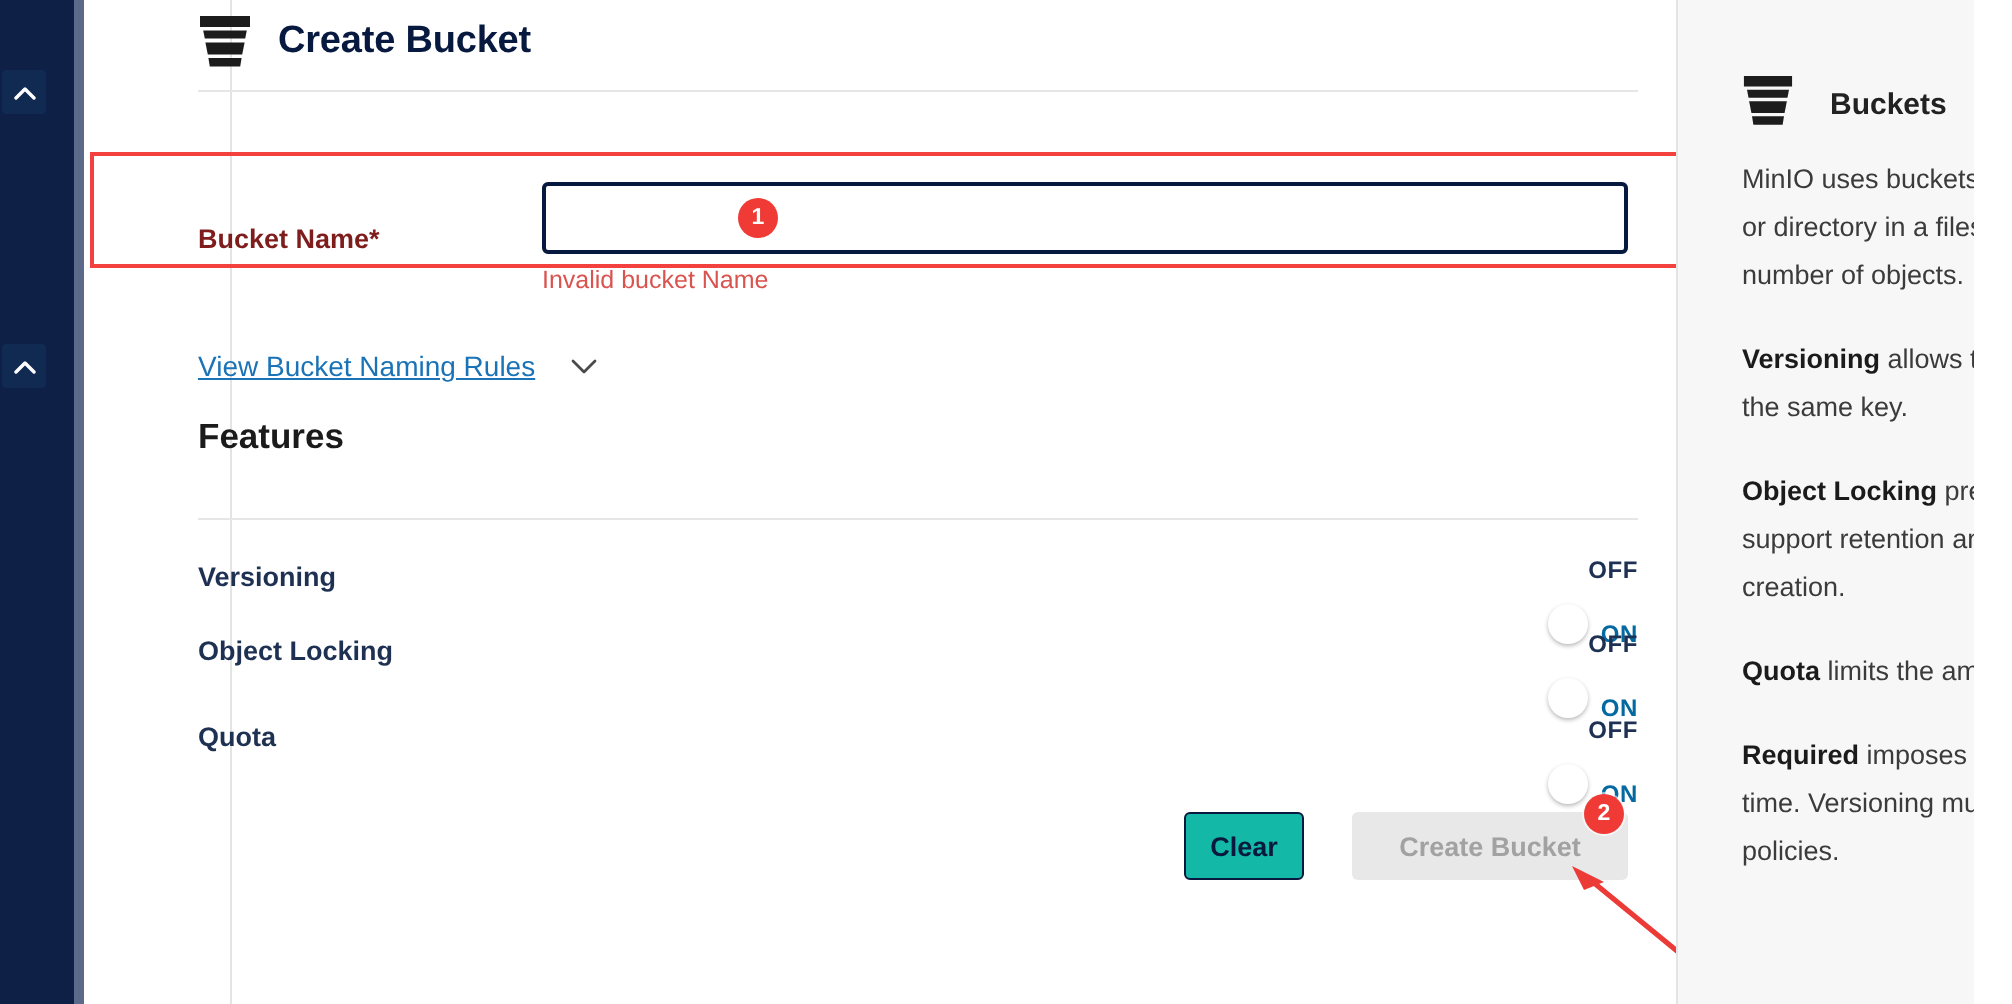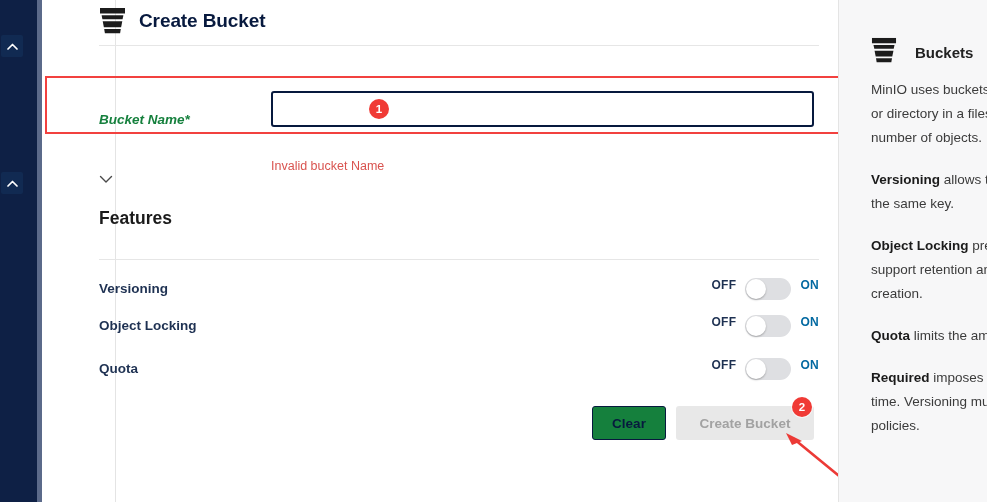--- a/index.html
+++ b/index.html
@@ -89,42 +89,40 @@
     background: transparent;
     pointer-events: none;
   }
 
   
   .field-label {
     position: absolute;
     left: 99px; top: 112px;
     font-size: 13.5px;
     font-weight: bold;
-    color: #15803d;
-    font-style: italic;
+    color: #7f1d1d;
   }
   .bucket-input {
     position: absolute;
     left: 271px; top: 91px;
     width: 543px; height: 36px;
     border: 2px solid #07193e;
     border-radius: 3px;
     background: #ffffff;
     font-family: "Liberation Sans", sans-serif;
     font-size: 13px;
     color: #07193e;
     padding: 0 10px;
     outline: none;
   }
   .error-text {
     position: absolute;
     left: 271px; top: 133px;
     font-size: 12.5px;
     color: #d9534f;
-    margin-top: 26px;
   }
 
   
   .naming-rules {
     position: absolute;
     left: 99px; top: 175px;
     display: flex;
     align-items: center;
     gap: 17px;
   }
@@ -166,23 +164,24 @@
     left: 0; top: 0;
     font-size: 13.5px;
     font-weight: bold;
     color: #1e3152;
     line-height: 22px;
   }
   .toggle-group {
     position: absolute;
     right: 0; top: 0;
     display: flex;
-    align-items: flex-start;
+    align-items: flex-end;
     gap: 9px;
     height: 22px;
+    flex-direction: column;
   }
   .toggle-off-label {
     font-size: 12px;
     font-weight: bold;
     color: #1e3152;
     letter-spacing: 0.3px;
   }
   .toggle-on-label {
     font-size: 12px;
     font-weight: bold;
@@ -202,22 +201,22 @@
     width: 20px; height: 20px;
     background: #ffffff;
     border-radius: 50%;
     box-shadow: 0 1px 2px rgba(0,0,0,0.28);
   }
 
   
   .btn-clear {
     position: absolute;
     left: 592px; top: 406px;
-    width: 74px; height: 34px;
-    background: #15803d;
+    width: 60px; height: 34px;
+    background: #14b8a6;
     border: 1px solid #07193e;
     border-radius: 3px;
     font-family: "Liberation Sans", sans-serif;
     font-size: 13.5px;
     font-weight: bold;
     color: #07193e;
     cursor: pointer;
   }
   .btn-create {
     position: absolute;
@@ -332,20 +331,21 @@
   </div>
   <div class="header-rule"></div>
 
   <div class="highlight-box"></div>
 
   <div class="field-label">Bucket Name*</div>
   <input class="bucket-input" type="text" placeholder="" style="">
   <div class="error-text">Invalid bucket Name</div>
 
   <div class="naming-rules">
+    <span class="naming-rules-link">View Bucket Naming Rules</span>
     <span>
       <svg class="chev-down" width="14" height="9" viewBox="0 0 14 9">
           <path d="M1.5 1.5 L7 7 L12.5 1.5" stroke="#4a4a4a" stroke-width="1.4" fill="none" stroke-linecap="round" stroke-linejoin="round"></path>
         </svg>
     </span>
   </div>
 
   <div class="features-title">Features</div>
   <div class="features-rule"></div>
 

